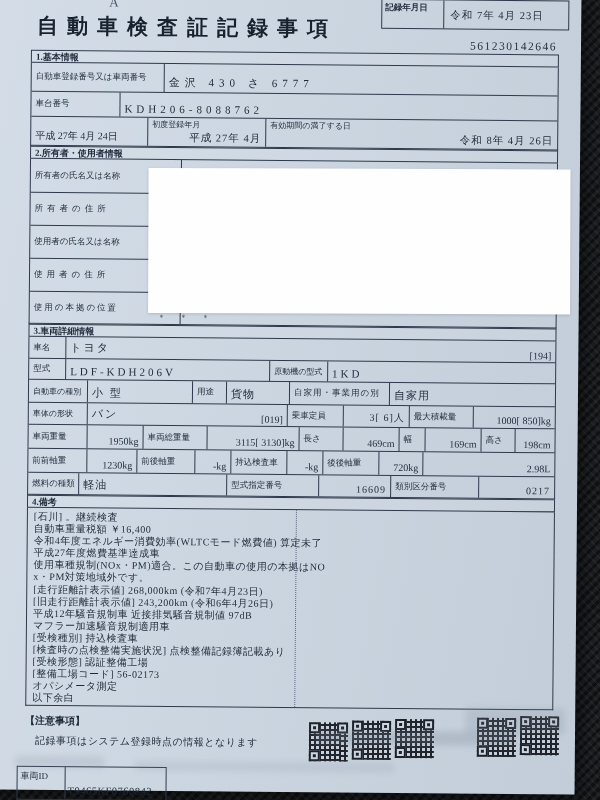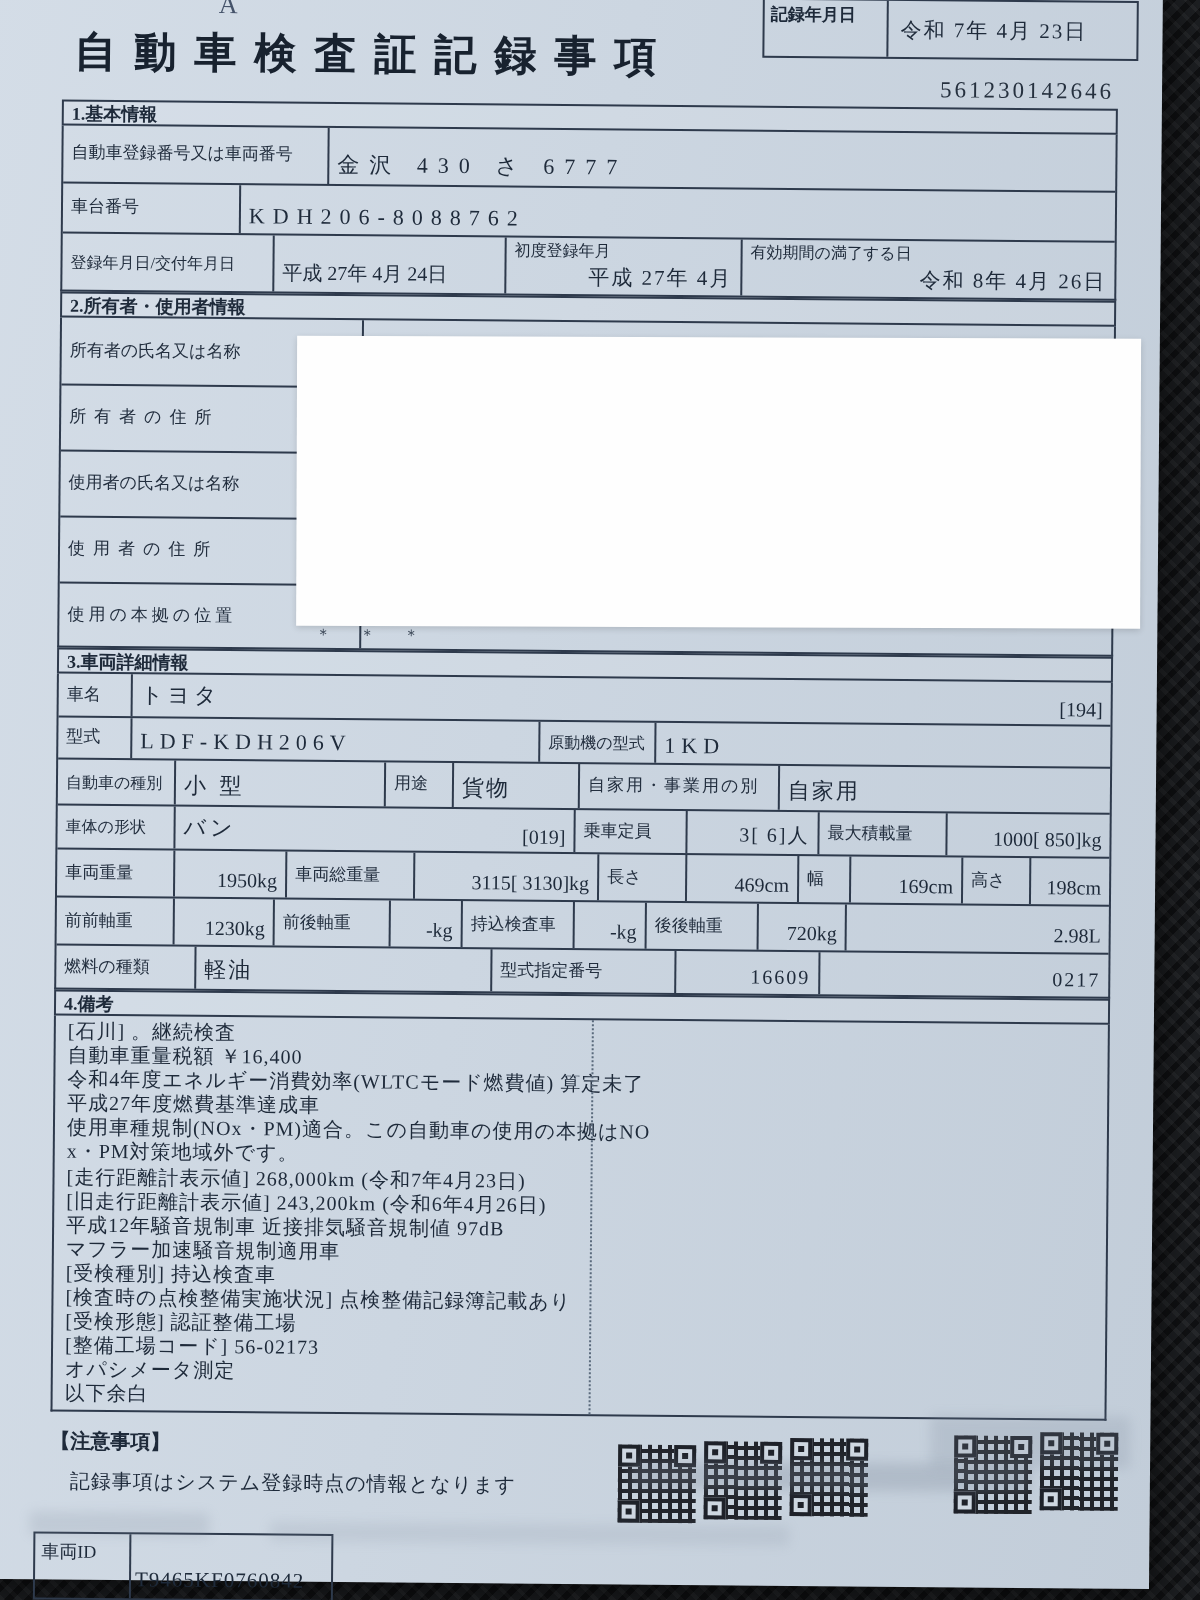--- a/index.html
+++ b/index.html
@@ -93,21 +93,20 @@
     <div class="tb">
       <div class="r" style="height:28px">
         <span class="c lab" style="width:132px">自動車登録番号又は車両番号</span>
         <span class="c val" style="flex:1;letter-spacing:5px">金沢  430  さ  6777</span>
       </div>
       <div class="r" style="height:25px">
         <span class="c lab" style="width:88px">車台番号</span>
         <span class="c val" style="flex:1;letter-spacing:4px">KDH206-8088762</span>
       </div>
       <div class="r" style="height:29px">
-        <span class="c lab" style="width:105px;font-size:8px">登録年月日/交付年月日</span>
         <span class="c val" style="width:116px;letter-spacing:0;font-size:10px">平成 27年 4月 24日</span>
         <span class="c stack" style="width:118px">
           <i class="s-l" style="font-style:normal">初度登録年月</i>
           <i class="s-v" style="font-style:normal">平成 27年  4月</i>
         </span>
         <span class="c stack" style="flex:1">
           <i class="s-l" style="font-style:normal">有効期間の満了する日</i>
           <i class="s-v" style="font-style:normal">令和 8年 4月 26日</i>
         </span>
       </div>
@@ -190,24 +189,25 @@
         <span class="c val num" style="width:50px;letter-spacing:0;font-size:10px">1230kg</span>
         <span class="c lab" style="width:58px">前後軸重</span>
         <span class="c val num" style="width:36px;letter-spacing:0;font-size:10px">-kg</span>
         <span class="c lab" style="width:56px">持込検査車</span>
         <span class="c val num" style="width:36px;letter-spacing:0;font-size:10px">-kg</span>
         <span class="c lab" style="width:56px">後後軸重</span>
         <span class="c val num" style="width:44px;letter-spacing:0;font-size:10px">720kg</span>
         <span class="c val num" style="flex:1;letter-spacing:0;font-size:10px">2.98L</span>
       </div>
       <div class="r" style="height:22px">
-        <span class="c lab" style="width:69px">燃料の種類</span>
+        <span class="c lab" style="width:50px">燃料の種類</span>
         <span class="c val" style="width:148px;letter-spacing:1px">軽油</span>
         <span class="c lab" style="width:92px">型式指定番号</span>
         <span class="c val num" style="width:72px;letter-spacing:1px;font-size:10px">16609</span>
+        <span class="c lab" style="width:88px">類別区分番号</span>
         <span class="c val num" style="flex:1;letter-spacing:1px;font-size:10px">0217</span>
       </div>
     </div>
 
     <div class="sh">4.備考</div>
     <div class="tb remarks">
       <div>[石川] 。継続検査</div>
       <div>自動車重量税額 ￥16,400</div>
       <div>令和4年度エネルギー消費効率(WLTCモード燃費値) 算定未了</div>
       <div>平成27年度燃費基準達成車</div>

